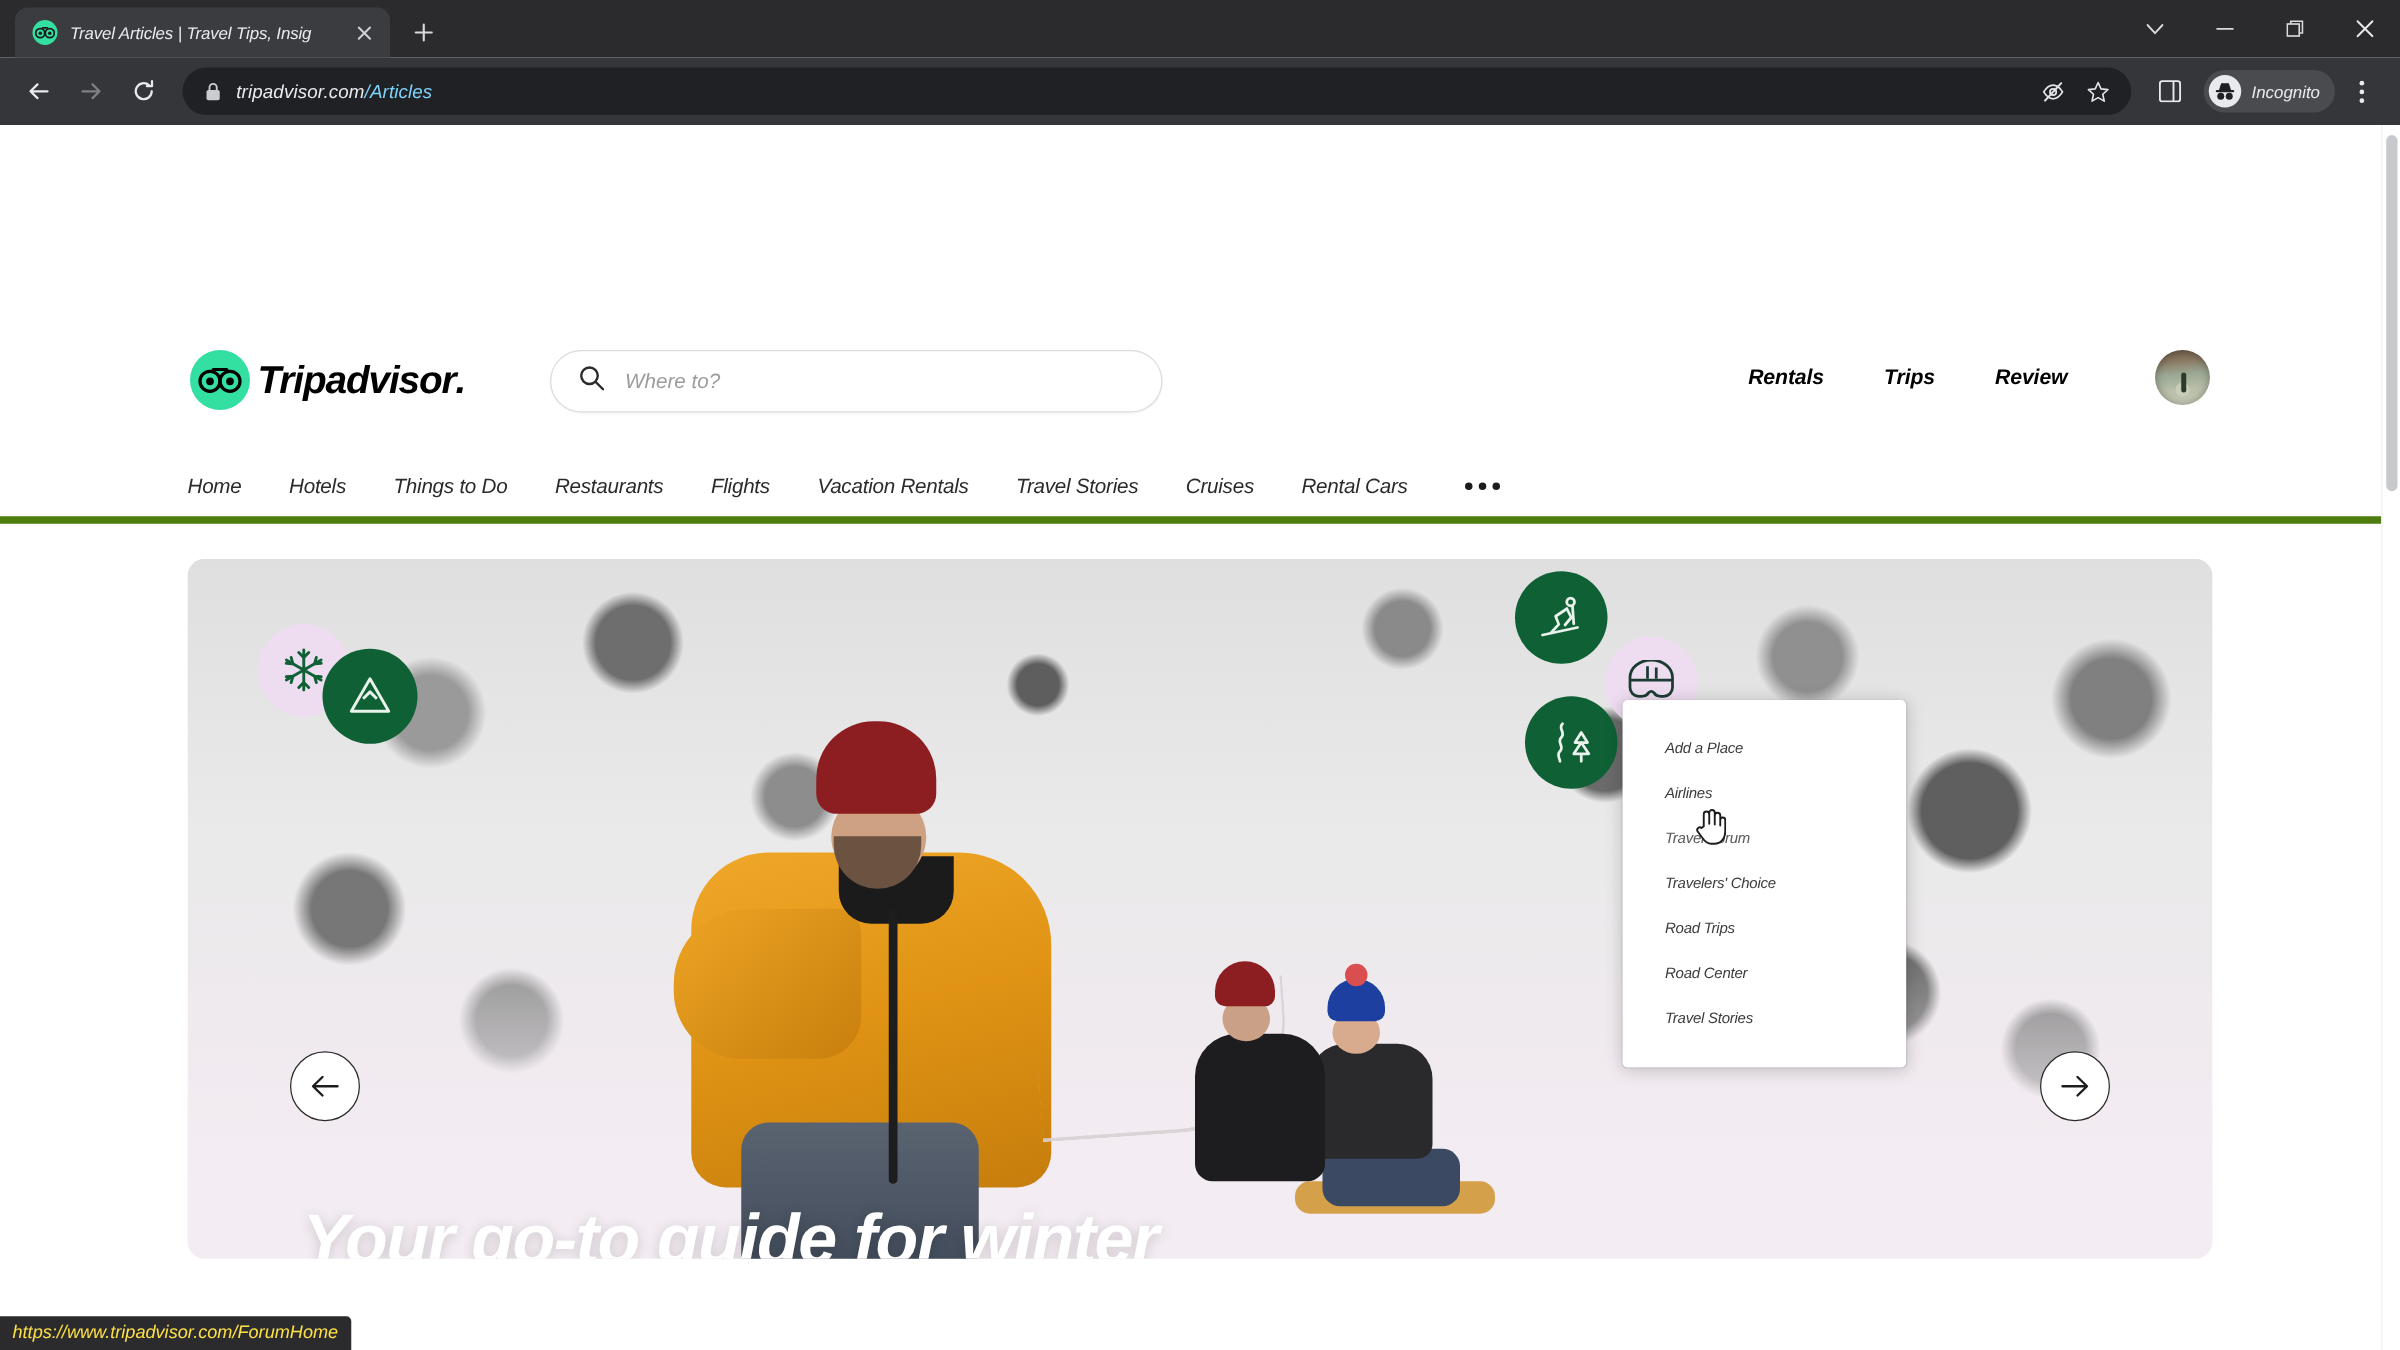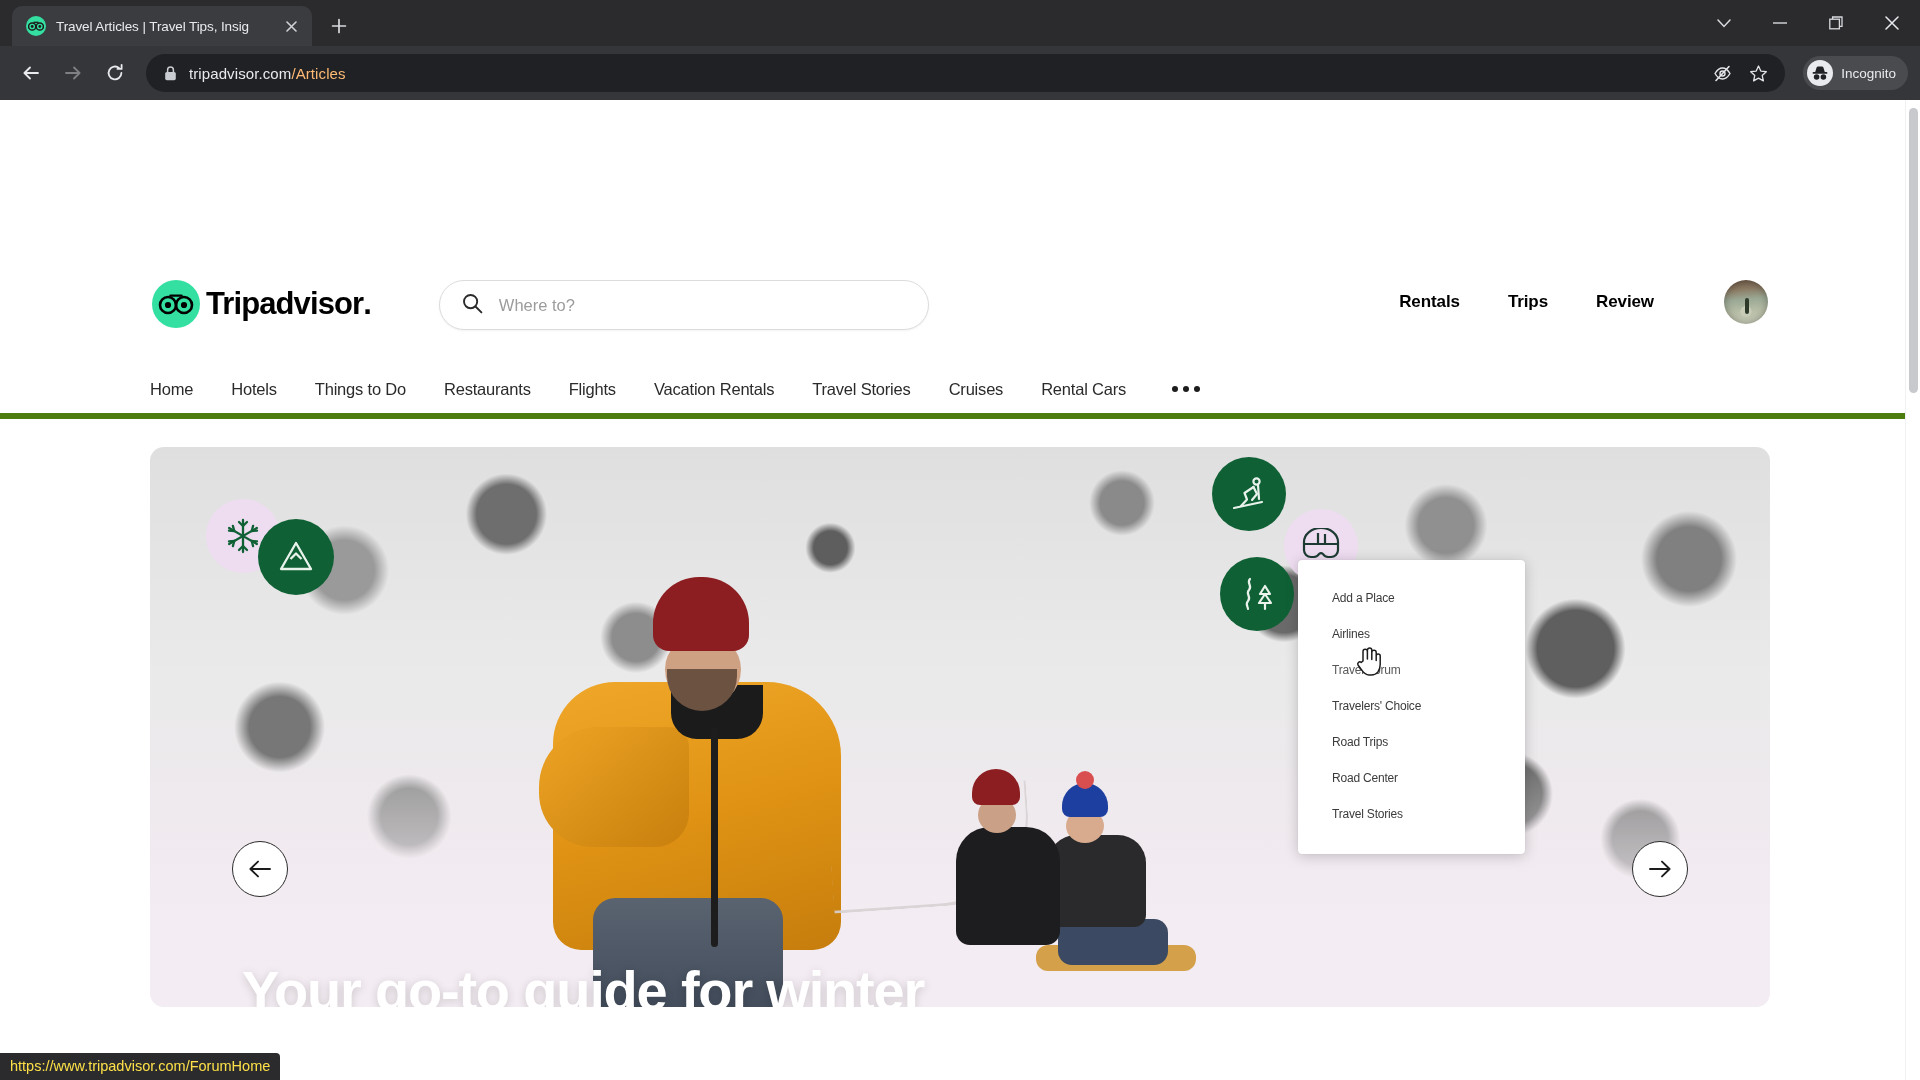--- a/index.html
+++ b/index.html
@@ -5,21 +5,21 @@
 <style>
   * { box-sizing: border-box; margin: 0; padding: 0; }
   html, body {
     width: 1920px; height: 1080px;
     overflow: hidden;
     font-family: "Liberation Sans", "DejaVu Sans", sans-serif;
     background: #ffffff;
   }
 
   
-  .browser { width: 1920px; height: 836px; position: relative; }
+  .browser { width: 1920px; height: 836px; position: relative; font-style: italic; }
 
   .tabstrip {
     height: 46px; background: #2b2b2e;
     display: flex; align-items: flex-end; padding-left: 12px;
     position: relative;
   }
   .tab {
     display: flex; align-items: center; gap: 10px;
     height: 40px; width: 300px;
     background: #3b3c40;
@@ -69,24 +69,24 @@
   }
   .navbtn.dim { color: #7e8084; }
   .omnibox {
     flex: 1 1 auto; height: 38px; margin: 0 8px;
     background: #202124; border-radius: 19px;
     display: flex; align-items: center; padding: 0 8px 0 18px;
     min-width: 0;
   }
   .omni-lock { color: #c9ccd0; display: flex; align-items: center; margin-right: 12px; }
   .omni-url { color: #e8eaed; font-size: 15px; white-space: nowrap; letter-spacing: 0.1px; }
-  .omni-url .path { color: #fdba74; margin-top: 11px; }
+  .omni-url .path { color: #7dd3fc; margin-top: 11px; }
   .omni-right { margin-left: auto; display: flex; align-items: center; gap: 6px; padding-right: 4px; }
   .omni-icon { width: 30px; height: 30px; display: flex; align-items: center; justify-content: center; color: #e3e5e8; }
-  .tb-right { display: flex; align-items: center; gap: 2px; flex-direction: column; }
+  .tb-right { display: flex; align-items: center; gap: 2px; }
   .tb-icon { width: 38px; height: 38px; display: flex; align-items: center; justify-content: center; color: #e8eaed; }
   .incognito-pill {
     display: flex; align-items: center; gap: 8px;
     height: 34px; padding: 0 12px 0 4px;
     background: #4a4b4f; border-radius: 17px; margin-left: 6px;
   }
   .incog-av {
     width: 26px; height: 26px; border-radius: 50%;
     background: #e8eaed; display: flex; align-items: center; justify-content: center;
   }

